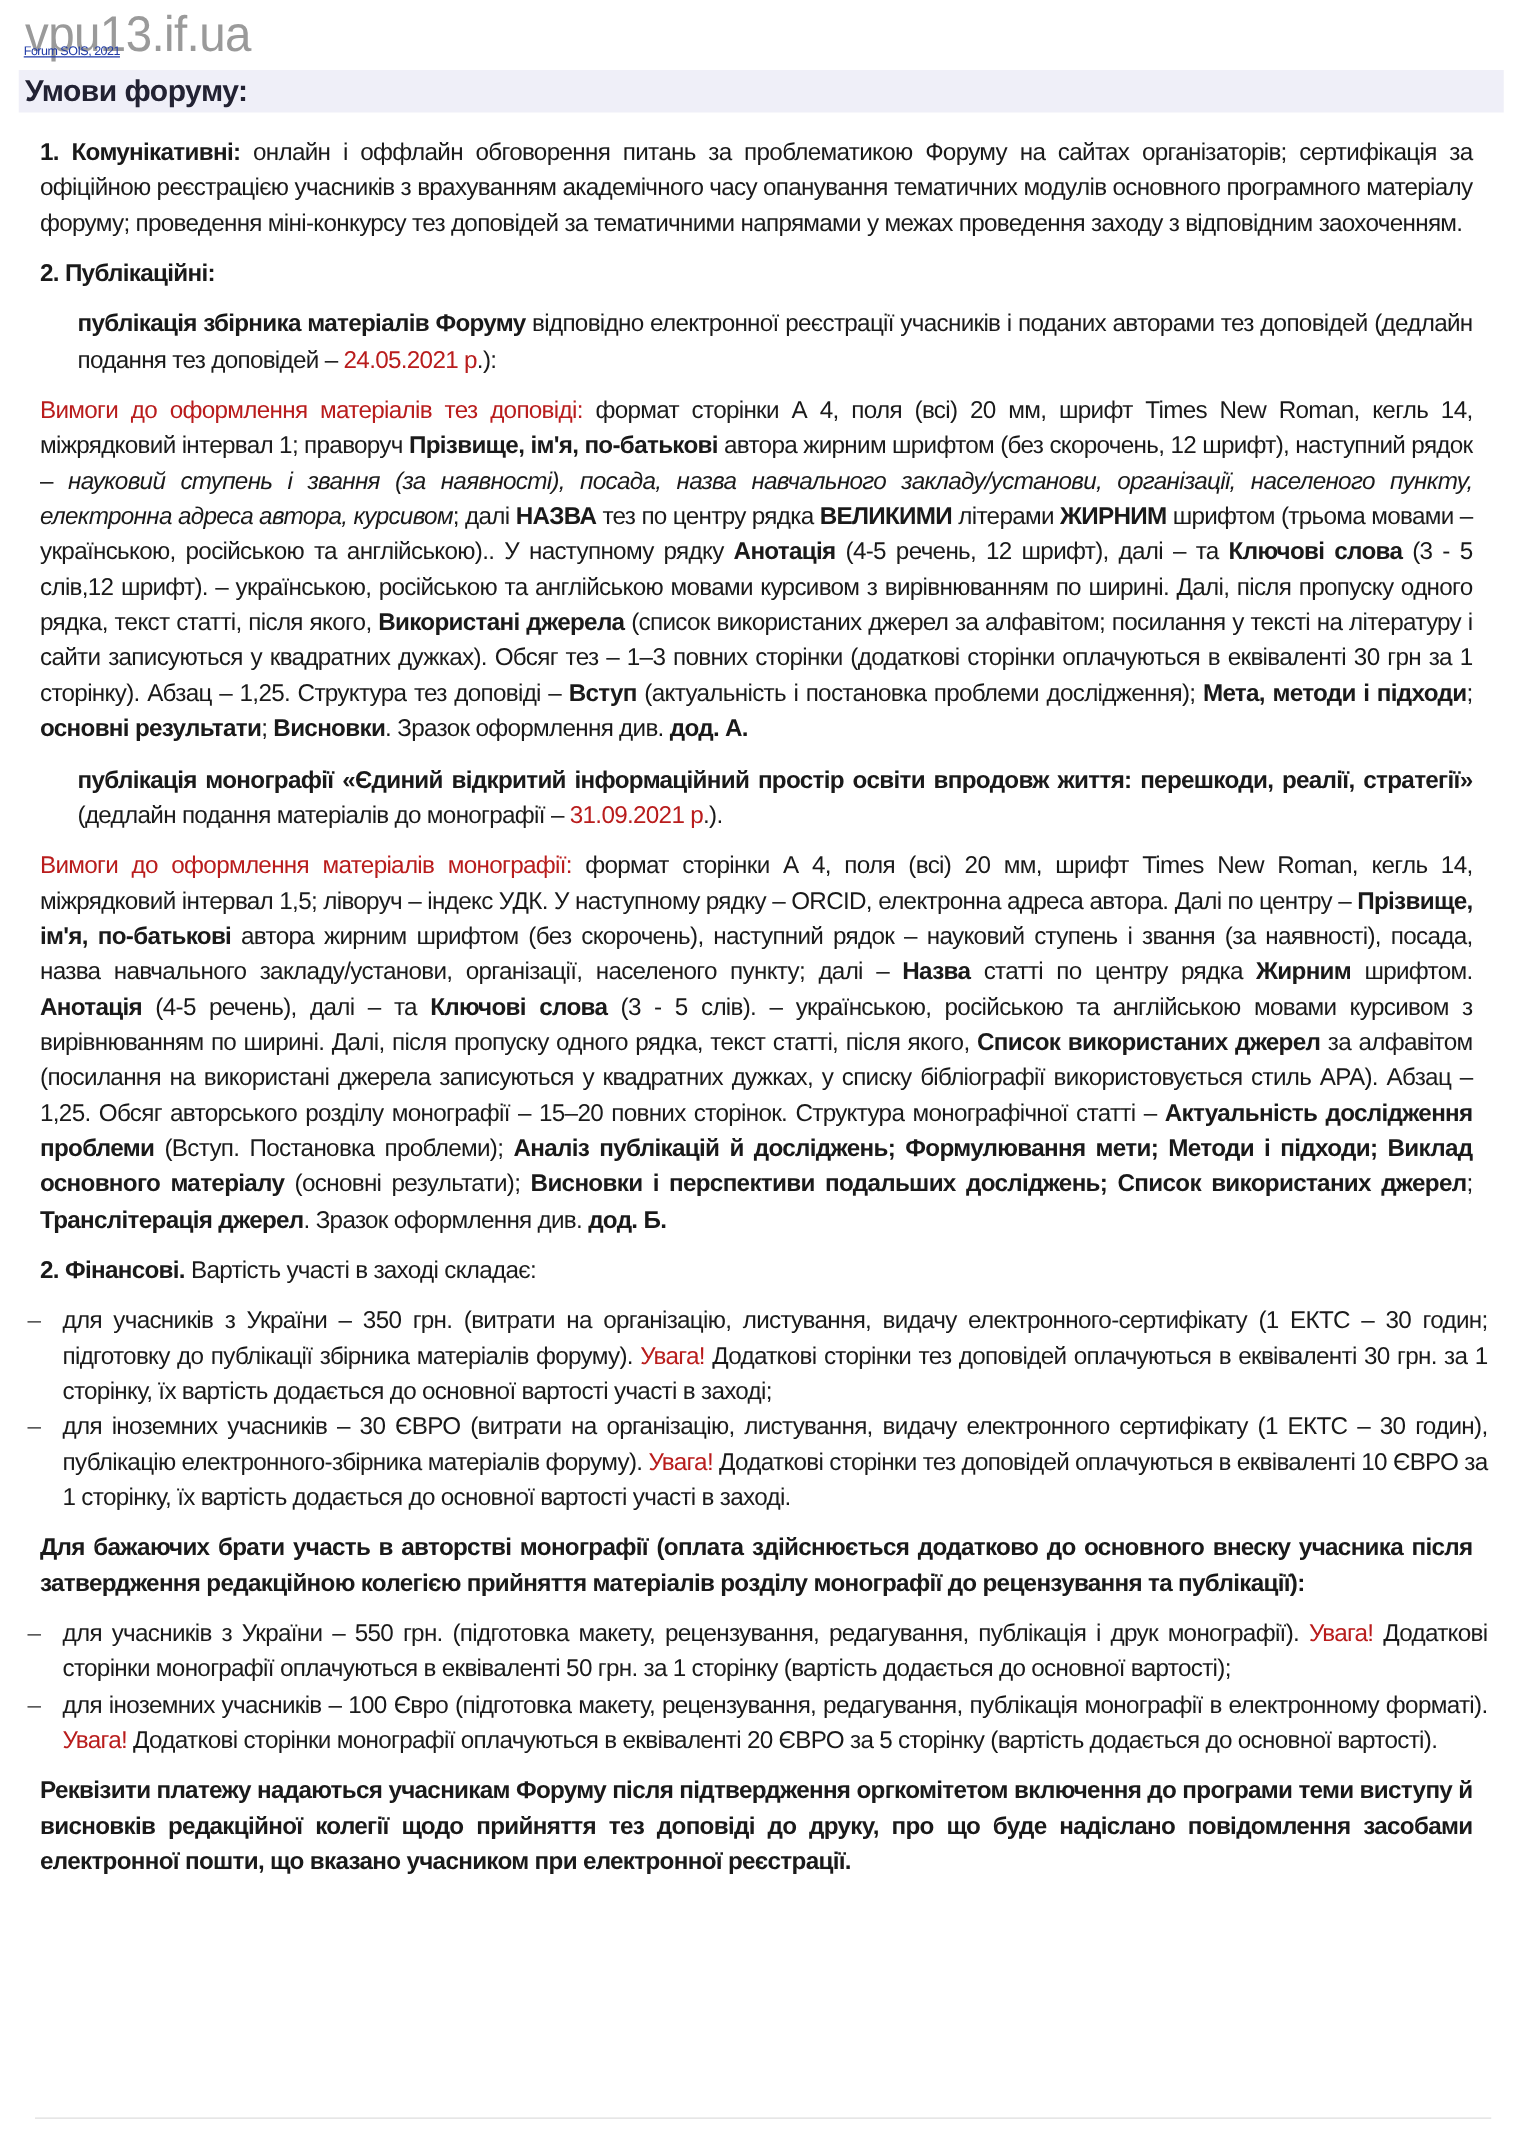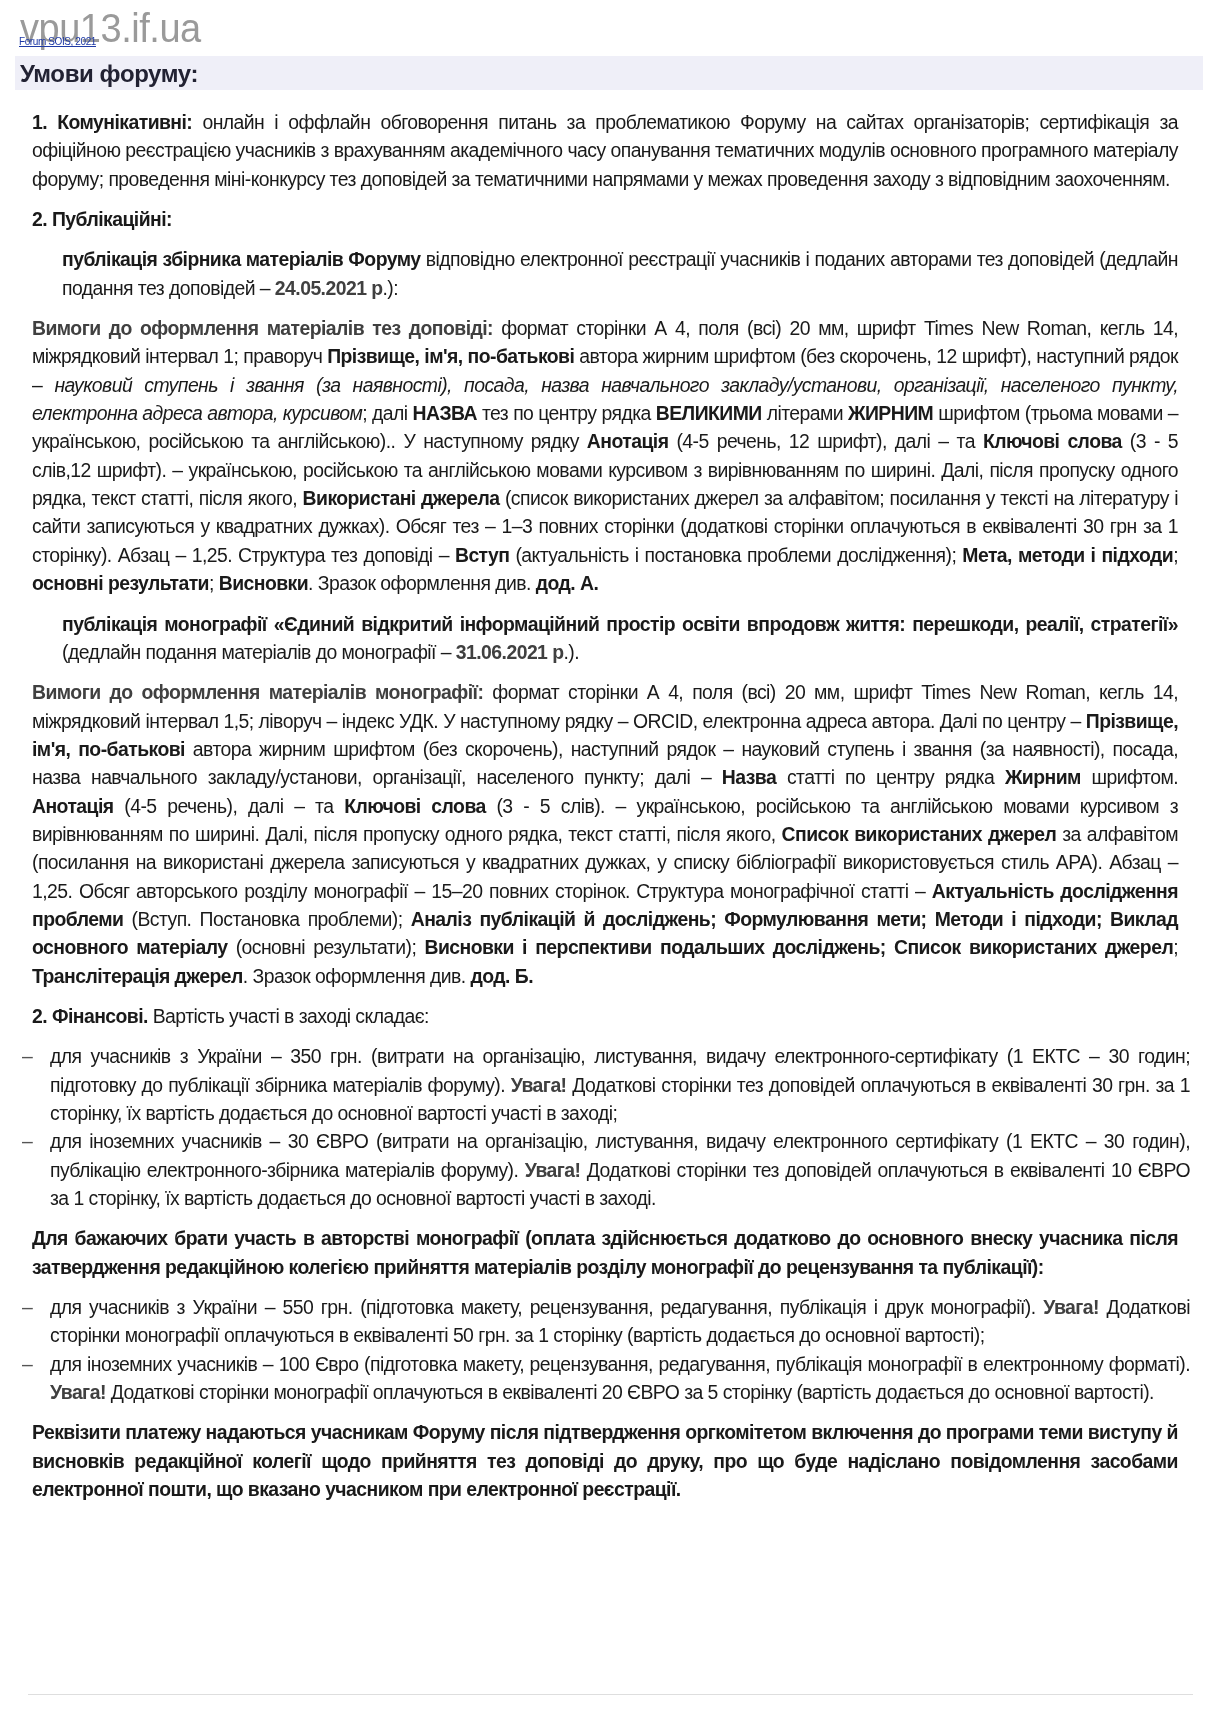--- a/index.html
+++ b/index.html
@@ -28,21 +28,21 @@
       margin: 0; padding: 4px 2px 0 5px;
       font-size: 24px; font-weight: bold; color: #222233; letter-spacing: -0.4px;
     }
     .content {
       position: absolute; left: 20px; top: 96px; width: 1170px;
       font-size: 19.4px; line-height: 28.35px;
       letter-spacing: -0.55px; word-spacing: 0px;
     }
     .content p { margin: 12px; text-align: justify; }
     .indent { padding-left: 30px; }
-    .red { color: #404040; font-weight: bold; }
+    .red { color: #b91c1c; font-weight: normal; }
     .bi { font-weight: bold; }
     .dash-item { position: relative; padding-left: 30px; text-align: justify; }
     .dash-item .dash {
       position: absolute; left: 2px; top: 0; color: #555;
     }
     .footer-rule {
       position: absolute; left: 28px; top: 1694px; width: 1165px; height: 1px;
       background: #dedede;
     }
     b { font-weight: bold; }
@@ -61,21 +61,21 @@
 <div class="content">
 
   <p><b>1. Комунікативні:</b><span> онлайн і оффлайн обговорення питань за проблематикою Форуму на сайтах організаторів; сертифікація за офіційною реєстрацією учасників з врахуванням академічного часу опанування тематичних модулів основного програмного матеріалу форуму; проведення міні-конкурсу тез доповідей за тематичними напрямами у межах проведення заходу з відповідним заохоченням.</span></p>
 
   <p><b>2. Публікаційні:</b></p>
 
   <p class="indent"><b>публікація збірника матеріалів Форуму</b><span> відповідно електронної реєстрації учасників і поданих авторами тез доповідей (дедлайн подання тез доповідей – </span><span class="red">24.05.2021 р</span><span>.):</span></p>
 
   <p><span class="red">Вимоги до оформлення матеріалів тез доповіді:</span><span> формат сторінки А 4, поля (всі) 20 мм, шрифт Times New Roman, кегль 14, міжрядковий інтервал 1; праворуч </span><b>Прізвище, ім'я, по-батькові</b><span>  автора жирним шрифтом (без скорочень, 12 шрифт), наступний рядок – </span><i>науковий ступень і звання (за наявності), посада, назва навчального закладу/установи, організації, населеного пункту, електронна адреса автора, курсивом</i><span>; далі </span><b>НАЗВА</b><span> тез по центру рядка </span><b>ВЕЛИКИМИ</b><span> літерами </span><b>ЖИРНИМ</b><span> шрифтом (трьома мовами – українською, російською та англійською).. У наступному рядку </span><b>Анотація</b><span> (4-5 речень, 12 шрифт), далі – та </span><b>Ключові слова</b><span> (3 - 5 слів,12 шрифт). – українською, російською та англійською мовами курсивом з вирівнюванням по ширині. Далі, після пропуску одного рядка, текст статті, після якого, </span><b>Використані джерела</b><span> (список використаних джерел за алфавітом; посилання у тексті на літературу і сайти записуються у квадратних дужках). Обсяг тез – 1–3 повних сторінки (додаткові сторінки оплачуються в еквіваленті 30 грн за 1 сторінку). Абзац – 1,25. Структура тез доповіді – </span><b>Вступ</b><span> (актуальність і постановка проблеми дослідження); </span><b>Мета, методи і підходи</b><span>; </span><b>основні результати</b><span>; </span><b>Висновки</b><span>. Зразок оформлення див. </span><b>дод. А.</b></p>
 
-  <p class="indent"><b>публікація монографії «Єдиний відкритий інформаційний простір освіти впродовж життя: перешкоди, реалії, стратегії»</b><span> (дедлайн подання матеріалів до монографії – </span><span class="red">31.06.2021 р</span><span>.).</span></p>
+  <p class="indent"><b>публікація монографії «Єдиний відкритий інформаційний простір освіти впродовж життя: перешкоди, реалії, стратегії»</b><span> (дедлайн подання матеріалів до монографії – </span><span class="red">31.09.2021 р</span><span>.).</span></p>
 
   <p><span class="red">Вимоги до оформлення матеріалів монографії:</span><span> формат сторінки А 4, поля (всі) 20 мм, шрифт Times New Roman, кегль 14, міжрядковий інтервал 1,5; ліворуч – індекс УДК. У наступному рядку – ORCID, електронна адреса автора. Далі по центру – </span><b>Прізвище, ім'я, по-батькові</b><span>  автора жирним шрифтом (без скорочень), наступний рядок – науковий ступень і звання (за наявності), посада, назва навчального закладу/установи, організації, населеного пункту; далі – </span><b>Назва</b><span> статті по центру рядка </span><b>Жирним</b><span> шрифтом. </span><b>Анотація</b><span> (4-5 речень), далі – та </span><b>Ключові слова</b><span> (3 - 5 слів). – українською, російською та англійською мовами курсивом з вирівнюванням по ширині. Далі, після пропуску одного рядка, текст статті, після якого, </span><b>Список використаних джерел</b><span> за алфавітом (посилання на використані джерела записуються у квадратних дужках, у списку бібліографії використовується стиль APA). Абзац – 1,25. Обсяг авторського розділу монографії – 15–20 повних сторінок. Структура монографічної статті – </span><b>Актуальність дослідження проблеми</b><span> (Вступ. Постановка проблеми); </span><b>Аналіз публікацій й досліджень; Формулювання мети; Методи і підходи; Виклад основного матеріалу</b><span> (основні результати); </span><b>Висновки і перспективи подальших досліджень; Список використаних джерел</b><span>; </span><b>Транслітерація джерел</b><span>. Зразок оформлення див. </span><b>дод. Б.</b></p>
 
   <p><b>2.  Фінансові.</b><span> Вартість участі в заході складає:</span></p>
 
   <div class="dash-item"><span class="dash">–</span><span>для учасників з України – 350 грн. (витрати на організацію, листування, видачу електронного-сертифікату (1 ЕКТС – 30 годин; підготовку до публікації збірника матеріалів форуму). </span><span class="red">Увага!</span><span> Додаткові сторінки тез доповідей оплачуються в еквіваленті 30 грн. за 1 сторінку, їх вартість додається до основної вартості участі в заході;</span></div>
 
   <div class="dash-item"><span class="dash">–</span><span>для іноземних учасників – 30 ЄВРО (витрати на організацію, листування, видачу електронного сертифікату (1 ЕКТС – 30 годин), публікацію електронного-збірника матеріалів форуму). </span><span class="red">Увага!</span><span> Додаткові сторінки тез доповідей оплачуються в еквіваленті 10 ЄВРО за 1 сторінку, їх вартість додається до основної вартості участі в заході.</span></div>
 
   <p class="bi">Для бажаючих брати участь в авторстві монографії (оплата здійснюється додатково до основного внеску учасника після затвердження редакційною колегією прийняття матеріалів розділу монографії до рецензування та публікації):</p>

